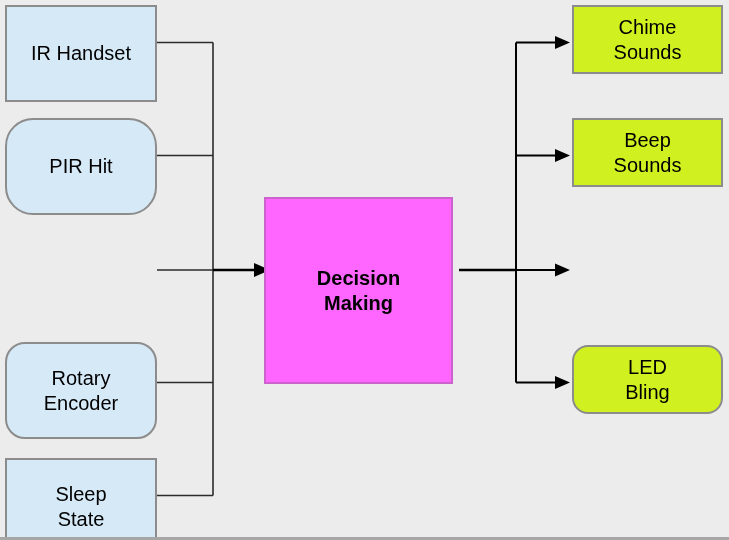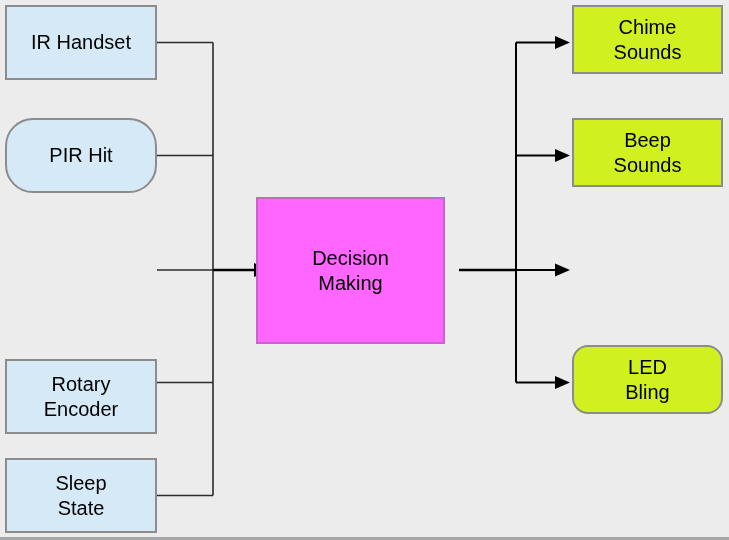--- a/index.html
+++ b/index.html
@@ -32,36 +32,37 @@
     justify-content: center;
     text-align: center;
     font-size: 20px;
     line-height: 1.25;
     color: #000;
     white-space: pre-line;
   }
   .input-node {
     left: 5px;
     width: 152px;
-    height: 75px;
+    height: 97px;
     background: var(--input-fill, #d6e9f7);
     border: 2px solid var(--input-border, #8c8c8c);
   }
   .input-node.n0 { top: 5px; }
   .input-node.n1 { top: 118px; border-radius: 28px; }
   .input-node.n2 { top: 232px; }
-  .input-node.n3 { top: 359px; }
+  .input-node.n3 { top: 342px; border-radius: 20px; }
   .input-node.n4 { top: 458px; }
   .process-node {
-    left: 256px;
+    left: 264px;
     top: 197px;
     width: 189px;
-    height: 147px;
+    height: 187px;
     background: var(--process-fill, #ff66ff);
     border: 2px solid var(--process-border, #cc63cc);
+    font-weight: bold;
   }
   .output-node {
     left: 572px;
     width: 151px;
     height: 69px;
     background: var(--output-fill, #d0f020);
     border: 2px solid var(--output-border, #8c8c8c);
   }
   .output-node.n0 { top: 5px; }
   .output-node.n1 { top: 118px; text-align: center; }

